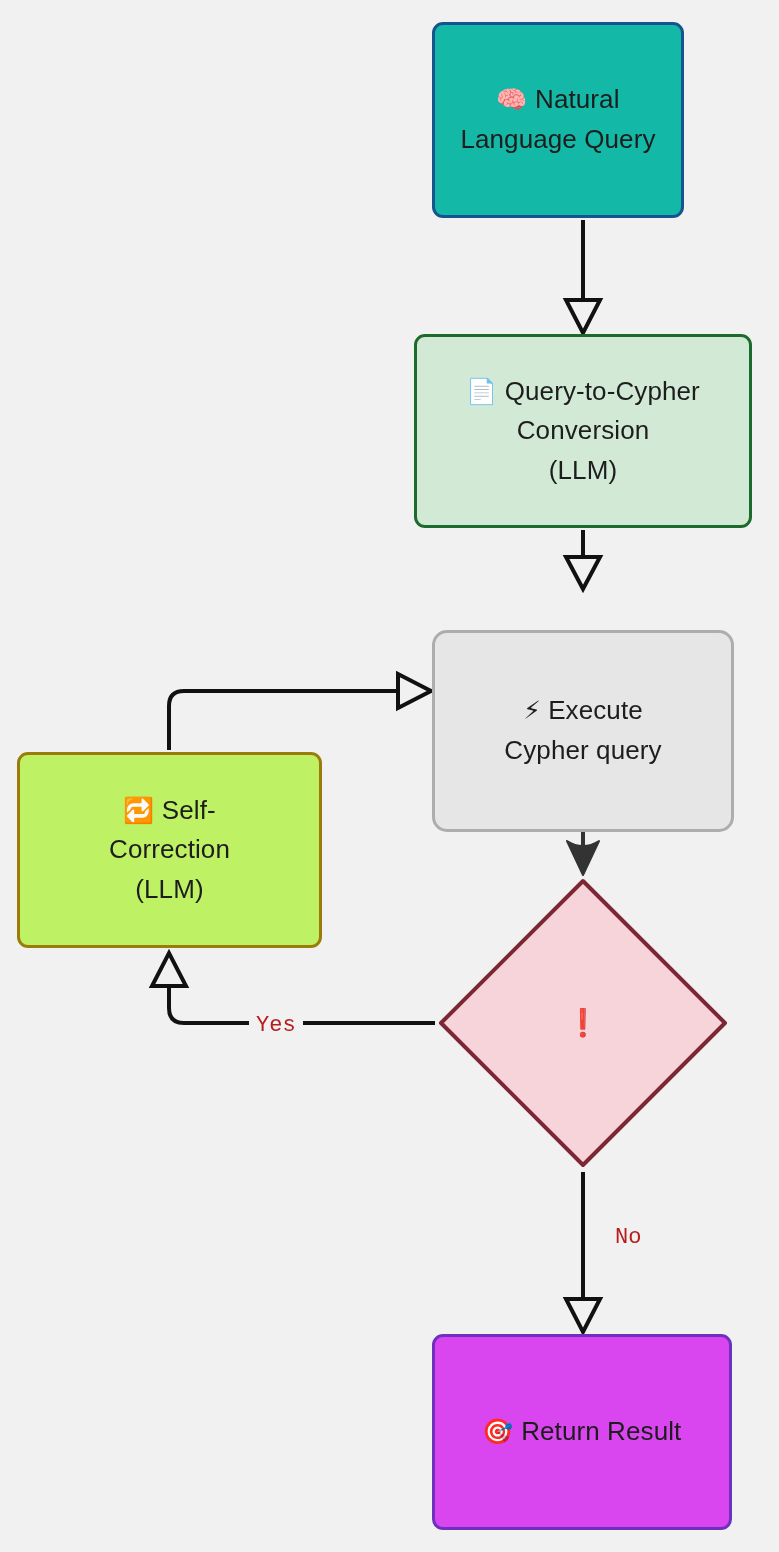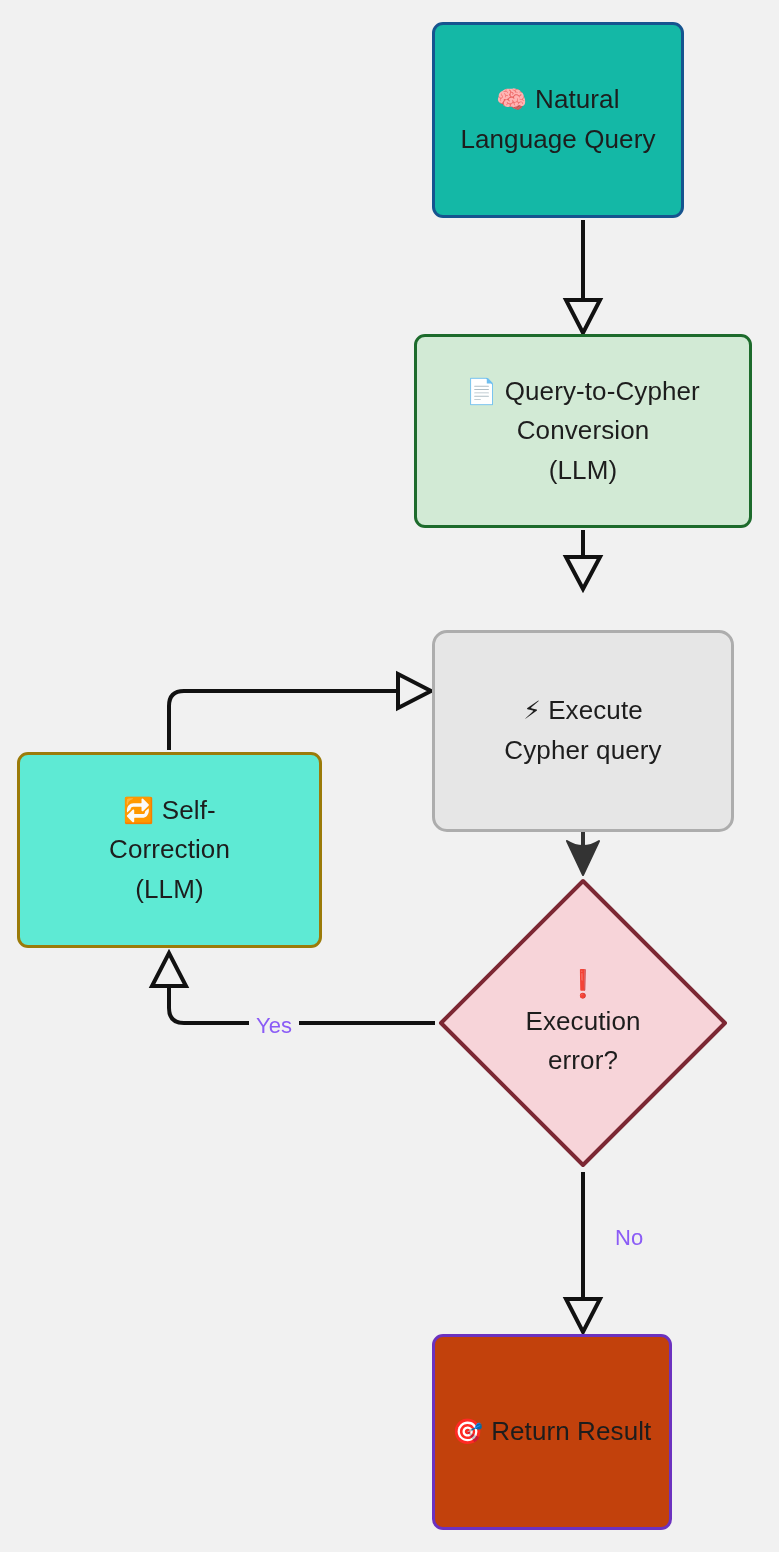--- a/index.html
+++ b/index.html
@@ -76,21 +76,21 @@
     background: #e6e6e6;
     border: 3px solid #adadad;
     border-radius: 15px;
     margin-top: 40px;
   }
 
   
   #node-selfcorrect {
     left: 17px; top: 752px;
     width: 305px; height: 196px;
-    background: #5eead4;
+    background: #bef264;
     border: 3px solid #9b7b09;
     border-radius: 11px;
   }
 
   
   #node-decision {
     left: 435px; top: 875px;
     width: 296px; height: 296px;
     display: flex;
     align-items: center;
@@ -111,36 +111,36 @@
     display: block;
     color: #cf0000;
     font-weight: bold;
     font-size: 27px;
     line-height: 1.35;
   }
 
   
   #node-return {
     left: 432px; top: 1334px;
-    width: 240px; height: 196px;
-    background: #c2410c;
+    width: 300px; height: 196px;
+    background: #d946ef;
     border: 3px solid #6c32bf;
     border-radius: 11px;
   }
 
   .emoji {
     font-family: "DejaVu Sans", sans-serif;
     font-size: 25px;
   }
 
   .edge-label {
     position: absolute;
-    font-family: Liberation Sans, sans-serif;
+    font-family: Liberation Mono, monospace;
     font-size: 22px;
-    color: #8b5cf6;
+    color: #b91c1c;
     background: #f1f1f1;
     padding: 1px 7px;
     white-space: nowrap;
   }
   #label-yes { left: 249px; top: 1012px; }
   #label-no  { left: 564px; top: 1224px; margin-left: 44px; }
 </style>
 </head>
 <body>
 
@@ -198,22 +198,21 @@
   <div class="node" id="node-selfcorrect">
     <span class="label"><span class="emoji">🔁</span> <span>Self-
 Correction
 (LLM)</span></span>
   </div>
 
   <div class="node" id="node-decision">
     <svg class="diamond-shape" viewBox="0 0 296 296">
       <path d="M148,6 L290,148 L148,290 L6,148 Z" fill="#f7d4d9" stroke="#7c2733" stroke-width="4" stroke-linejoin="round"></path>
     </svg>
-    <span class="label"><span class="bang emoji">❗</span><span>Execution
-error?</span></span>
+    <span class="label"><span class="bang emoji">❗</span></span>
   </div>
 
   <div class="node" id="node-return">
     <span class="label"><span class="emoji">🎯</span> <span>Return Result</span></span>
   </div>
 
   <div class="edge-label" id="label-yes">Yes</div>
   <div class="edge-label" id="label-no">No</div>
 
 </div>

